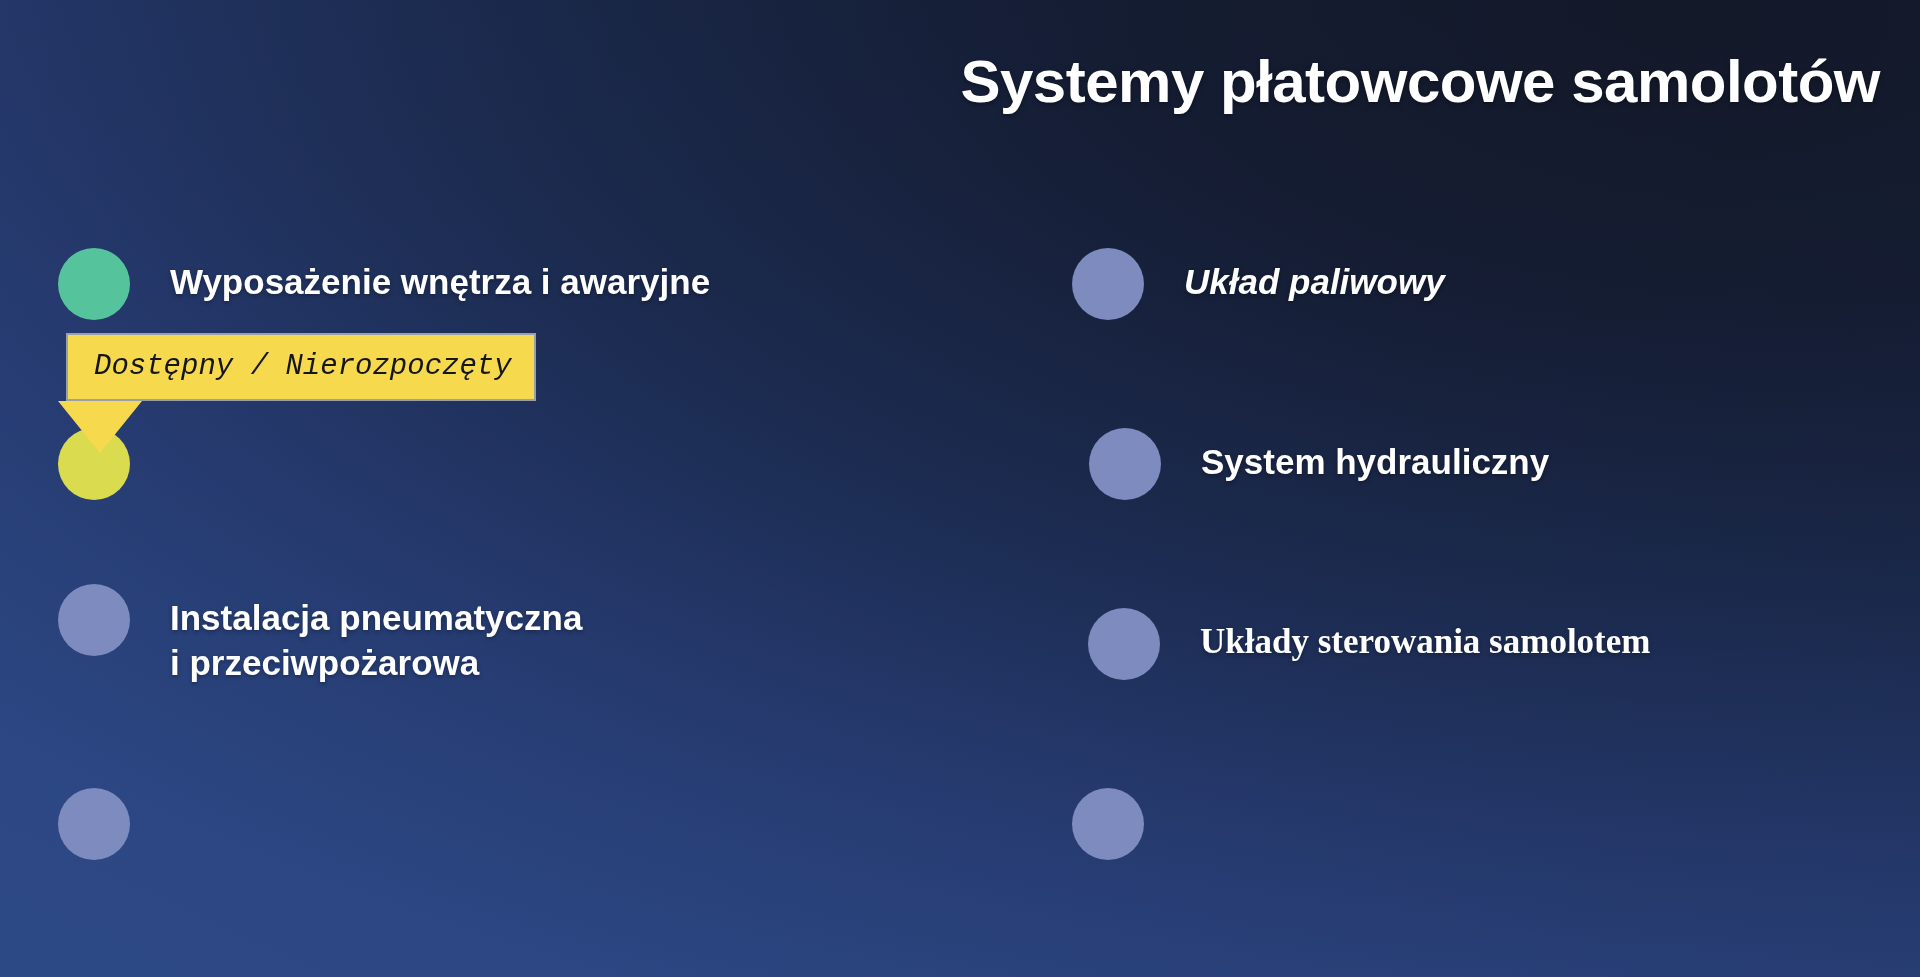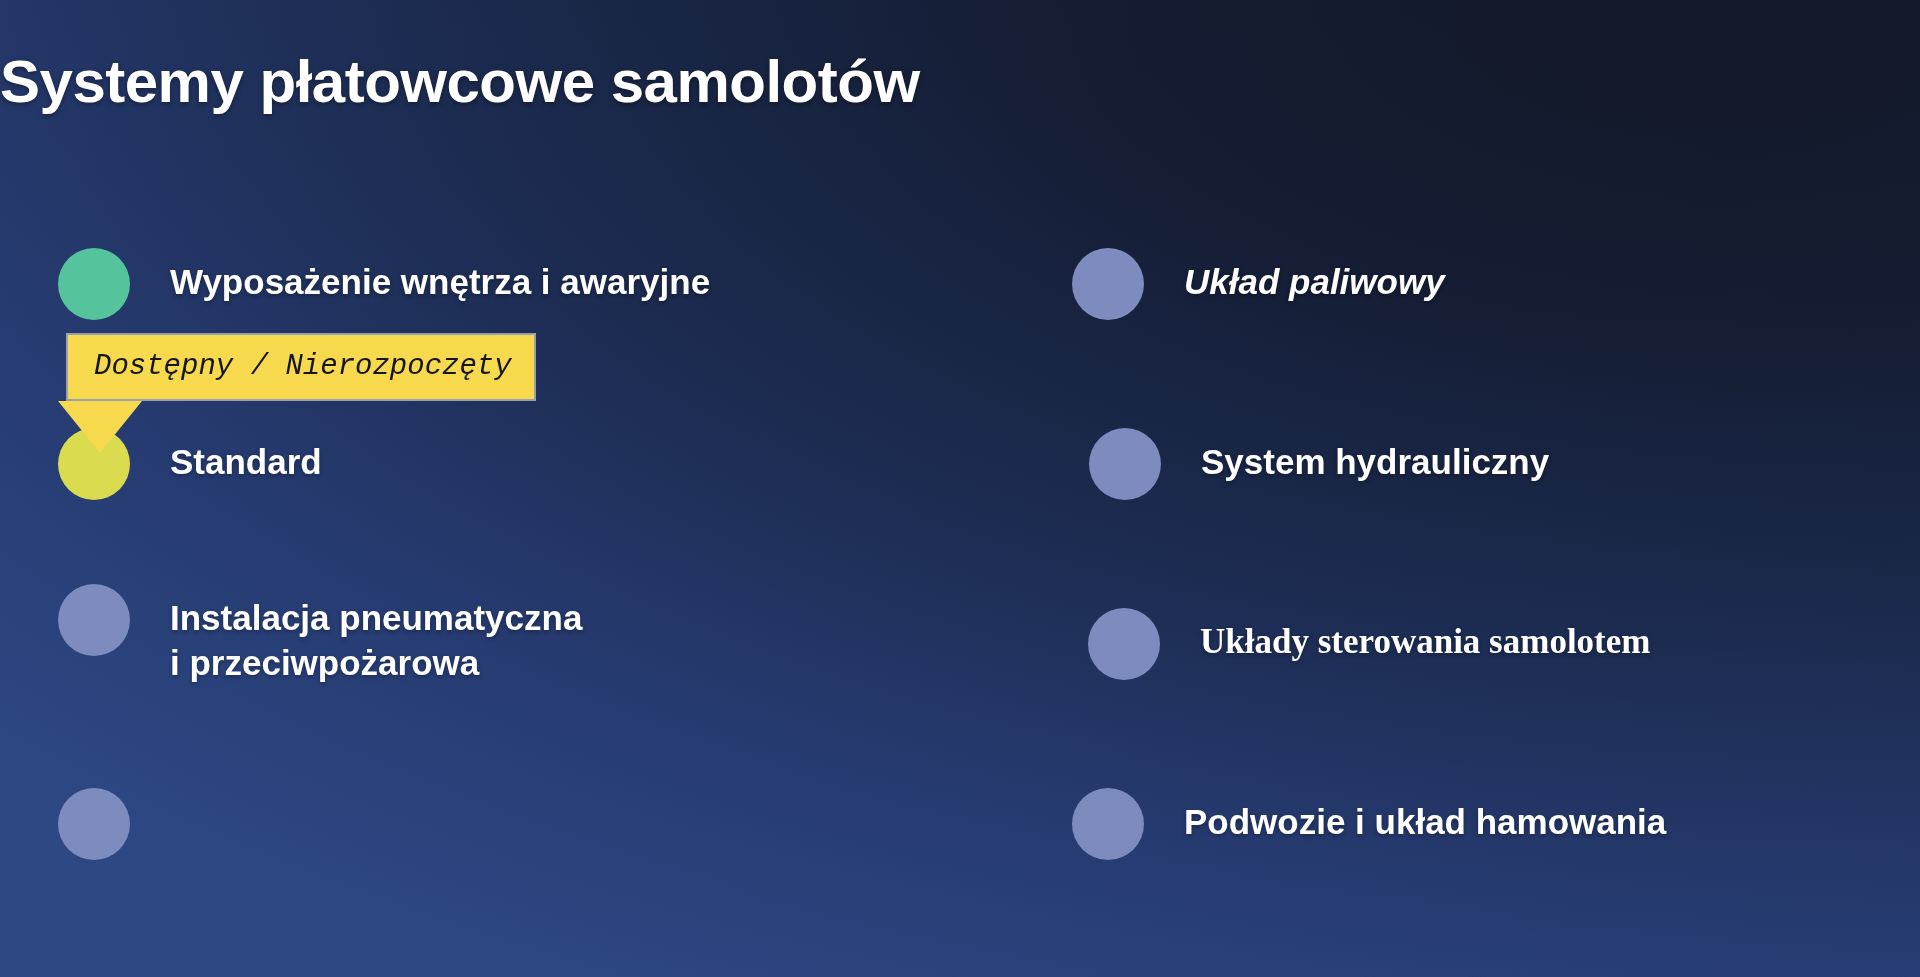--- a/index.html
+++ b/index.html
@@ -25,21 +25,21 @@
     inset: 0;
     pointer-events: none;
     background: linear-gradient(205deg, rgba(18,24,40,0.55) 0%, rgba(18,24,40,0.12) 38%, rgba(44,71,132,0.00) 62%, rgba(46,74,138,0.30) 100%);
   }
 
   #title {
     position: absolute;
     top: 8px;
     left: 0;
     width: 1880px;
-    text-align: left;
+    text-align: right;
     color: #ffffff;
     font-size: 60px;
     font-weight: 700;
     letter-spacing: -0.5px;
     line-height: 1.12;
     z-index: 3;
     text-shadow: 0 2px 5px rgba(0,0,0,0.35);
   }
 
   .column {
@@ -114,21 +114,20 @@
 
   <h1 id="title">Systemy płatowcowe samolotów</h1>
 
   <div id="col-left" class="column">
       <div class="sys-item" style="top: 0px; left: 0px;">
         <span class="dot green"></span>
         <span class="sys-label">Wyposażenie wnętrza i awaryjne</span>
       </div>
       <div class="sys-item" style="top: 180px; left: 0px;">
         <span class="dot olive"></span>
-        <span class="sys-label">Standard</span>
       </div>
       <div class="sys-item" style="top: 336px; left: 0px;">
         <span class="dot"></span>
         <span class="sys-label">Instalacja pneumatyczna
 i przeciwpożarowa</span>
       </div>
       <div class="sys-item" style="top: 540px; left: 0px;">
         <span class="dot"></span>
       </div>
     </div>
@@ -140,21 +139,20 @@
       <div class="sys-item" style="top: 180px; left: 17px; text-align: right;">
         <span class="dot"></span>
         <span class="sys-label">System hydrauliczny</span>
       </div>
       <div class="sys-item" style="top: 360px; left: 16px; font-family: Liberation Serif, serif;">
         <span class="dot"></span>
         <span class="sys-label">Układy sterowania samolotem</span>
       </div>
       <div class="sys-item" style="top: 540px; left: 0px;">
         <span class="dot"></span>
-        <span class="sys-label">Podwozie i układ hamowania</span>
       </div>
     </div>
 
   <div id="tooltip-wrap">
     <div id="tooltip">Dostępny / Nierozpoczęty</div>
     <div id="tooltip-arrow"></div>
   </div>
 
 </div>
 

